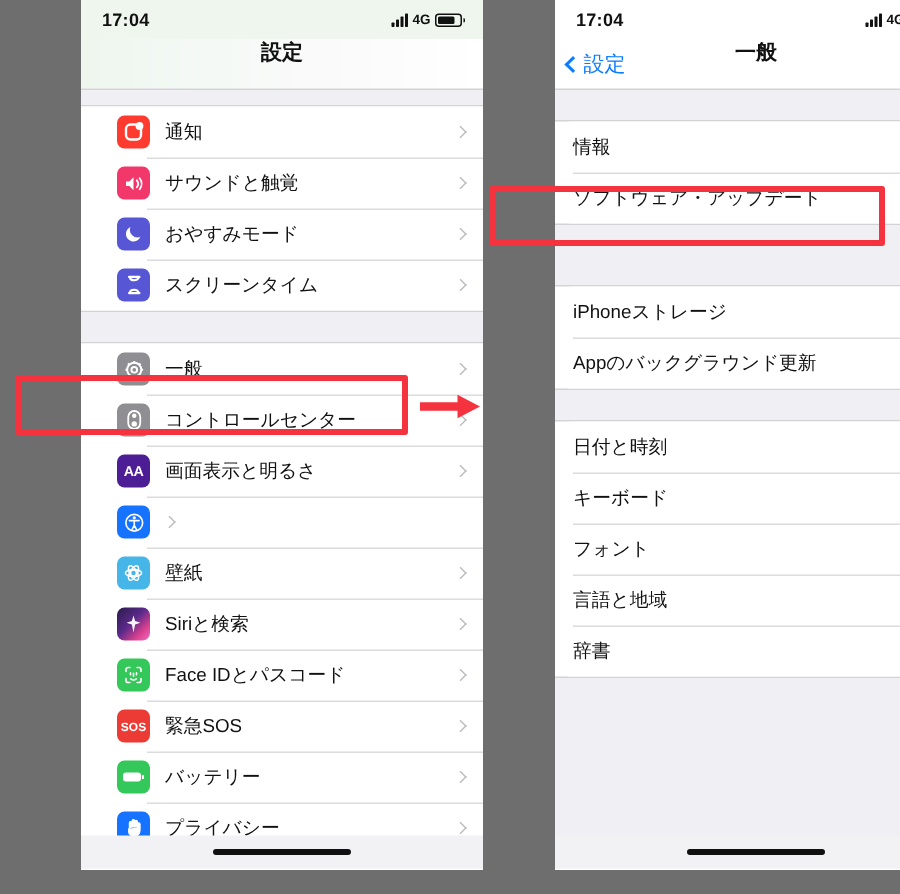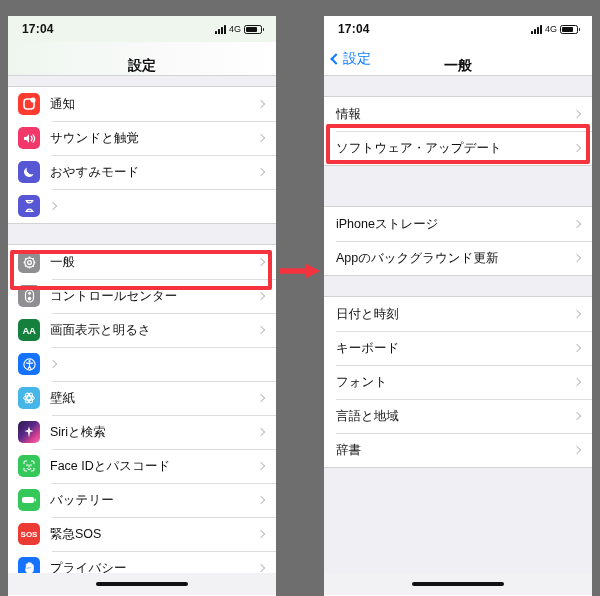--- a/index.html
+++ b/index.html
@@ -11,24 +11,25 @@
   }
   .stage {
     position: relative;
     width: 600px; height: 596px;
     background: #6e6e6e;
   }
 
   
   .phone {
     position: absolute;
-    top: 16px;
+    top: 0;
     height: 580px;
     background: #ffffff;
     overflow: hidden;
+    margin-left: 46px;
   }
   .phone-left  { left: 8px;  width: 268px; }
   .phone-right { left: 324px; width: 268px; }
 
   
   .statusbar {
     position: relative;
     height: 26px;
     padding: 0 14px;
     display: flex;
@@ -42,38 +43,38 @@
     font-size: 12px; font-weight: bold; color: #111;
     letter-spacing: .2px;
   }
   .status-right { display: flex; align-items: center; gap: 3px; }
   .bars { display: flex; align-items: flex-end; gap: 1px; height: 9px; }
   .bars i { display: block; width: 2px; background: #111; border-radius: .5px; }
   .bars i:nth-child(1) { height: 3px; }
   .bars i:nth-child(2) { height: 5px; }
   .bars i:nth-child(3) { height: 7px; }
   .bars i:nth-child(4) { height: 9px; }
-  .net { font-size: 9px; font-weight: normal; color: #111; }
+  .net { font-size: 9px; font-weight: bold; color: #111; }
   .battery {
     position: relative; width: 18px; height: 9px;
     border: 1px solid #111; border-radius: 2.5px;
     padding: 1px;
   }
   .battery::after {
     content: ""; position: absolute; right: -3px; top: 2.5px;
     width: 1.5px; height: 3px; background: #111; border-radius: 0 1px 1px 0;
   }
   .battery span { display: block; height: 100%; width: 78%; background: #111; border-radius: 1px; }
 
   
   .navbar {
     position: relative;
     height: 34px;
     display: flex;
-    align-items: flex-end;
+    align-items: flex-start;
     justify-content: center;
     border-bottom: 1px solid #d3d3d6;
   }
   .phone-left .navbar { background: linear-gradient(to right, #eef6ee 0%, #f4f9f5 30%, #fafafa 60%, #ffffff 100%); }
   .phone-right .navbar { background: #ffffff; }
   .navtitle { font-size: 14px; font-weight: bold; color: #111; }
   .backbtn {
     position: absolute; left: 8px; top: 0; height: 34px;
     display: flex; align-items: center; gap: 2px;
     color: #0a7cff; font-size: 14px;
@@ -88,21 +89,21 @@
   .backlabel { font-size: 14px; color: #0a7cff; }
 
   
   .body { background: #efeff4; height: calc(580px - 26px - 35px); position: relative; }
   .gap { background: #efeff4; }
   .group { background: #ffffff; border-top: 1px solid #d3d3d6; border-bottom: 1px solid #d3d3d6; }
 
   .row {
     display: flex; align-items: center;
     height: 34px;
-    padding-left: 10px;
+    padding-left: 24px;
     background: #ffffff;
     position: relative;
   }
   .row + .row::before {
     content: ""; position: absolute; left: 44px; right: 0; top: 0;
     height: 1px; background: #dcdcdf;
   }
   .row.plain + .row.plain::before { left: 12px; }
   .row.plain { padding-left: 12px; border-radius: 11px; }
   .row-label { font-size: 12.5px; color: #111; flex: 1; }
@@ -209,20 +210,21 @@
           </span>
           <span class="row-label">おやすみモード</span>
           <span class="chev"></span>
         </div>
         <div class="row">
           <span class="ico" style="background:#5757d6">
             <svg width="13" height="14" viewBox="0 0 13 14">
                 <path d="M3 1.6h7M3 12.4h7M3.6 1.6c0 3 5.8 3 5.8 0M3.6 12.4c0-3 5.8-3 5.8 0" stroke="#fff" stroke-width="1.4" fill="none" stroke-linecap="round"></path>
               </svg>
           </span>
+          <span class="row-label">スクリーンタイム</span>
           <span class="chev"></span>
         </div>
       </div>
 
       <div class="gap" style="height:20px"></div>
 
       <div class="group">
         <div class="row">
           <span class="ico" style="background:#8e8e93">
             <svg width="15" height="15" viewBox="0 0 15 15">
@@ -241,21 +243,21 @@
             <svg width="13" height="14" viewBox="0 0 13 14">
                 <rect x="2.5" y="1" width="8" height="12" rx="4" fill="none" stroke="#fff" stroke-width="1.2"></rect>
                 <circle cx="6.5" cy="4.2" r="1.5" fill="#fff"></circle>
                 <circle cx="6.5" cy="9.6" r="1.8" fill="#fff"></circle>
               </svg>
           </span>
           <span class="row-label">コントロールセンター</span>
           <span class="chev"></span>
         </div>
         <div class="row">
-          <span class="ico" style="background:#15803d;font-size:9.5px;letter-spacing:-.3px">AA</span>
+          <span class="ico" style="background:#4c1d95;font-size:9.5px;letter-spacing:-.3px">AA</span>
           <span class="row-label">画面表示と明るさ</span>
           <span class="chev"></span>
         </div>
         <div class="row">
           <span class="ico" style="background:#1573ff">
             <svg width="15" height="15" viewBox="0 0 15 15">
                 <circle cx="7.5" cy="7.5" r="5.6" fill="none" stroke="#fff" stroke-width="1.1"></circle>
                 <circle cx="7.5" cy="4.2" r="1.1" fill="#fff"></circle>
                 <path d="M4.3 6.1h6.4M7.5 6.1v3.2M7.5 9.3L6 12.1M7.5 9.3L9 12.1" stroke="#fff" stroke-width="1.1" fill="none" stroke-linecap="round"></path>
               </svg>
@@ -291,32 +293,32 @@
                 <g fill="none" stroke="#fff" stroke-width="1.1" stroke-linecap="round">
                   <path d="M2 4.6V3.4a1.4 1.4 0 011.4-1.4h1.2M9.4 2h1.2A1.4 1.4 0 0112 3.4v1.2M12 9.4v1.2a1.4 1.4 0 01-1.4 1.4H9.4M4.6 12H3.4A1.4 1.4 0 012 10.6V9.4"></path>
                   <path d="M5 5.6v1.2M9 5.6v1.2M7 5.8v2.1M5.2 9.6c1.1.9 2.5.9 3.6 0"></path>
                 </g>
               </svg>
           </span>
           <span class="row-label">Face IDとパスコード</span>
           <span class="chev"></span>
         </div>
         <div class="row">
+          <span class="ico" style="background:#ec3b35;font-size:8px">SOS</span>
+          <span class="row-label">緊急SOS</span>
+          <span class="chev"></span>
+        </div>
+        <div class="row">
           <span class="ico" style="background:#34c759">
             <svg width="16" height="10" viewBox="0 0 16 10">
                 <rect x="1" y="2" width="12" height="6" rx="2" fill="#fff"></rect>
                 <rect x="13.6" y="3.6" width="1.4" height="2.8" rx="0.6" fill="#fff"></rect>
               </svg>
           </span>
           <span class="row-label">バッテリー</span>
-          <span class="chev"></span>
-        </div>
-        <div class="row">
-          <span class="ico" style="background:#ec3b35;font-size:8px">SOS</span>
-          <span class="row-label">緊急SOS</span>
           <span class="chev"></span>
         </div>
         <div class="row">
           <span class="ico" style="background:#1573ff">
             <svg width="13" height="14" viewBox="0 0 13 14">
                 <path d="M3.2 7.4V3.6a.9.9 0 011.8 0v3M5 6.6V2.3a.9.9 0 011.8 0v4.2M6.8 6.6V2.8a.9.9 0 011.8 0v3.8M8.6 6.9V4.4a.9.9 0 011.8 0v4.1c0 2.4-1.6 4-3.8 4s-3.9-1.3-3.9-3.4V7.4" fill="#fff" stroke="#fff" stroke-width=".7" stroke-linejoin="round"></path>
               </svg>
           </span>
           <span class="row-label">プライバシー</span>
           <span class="chev"></span>

